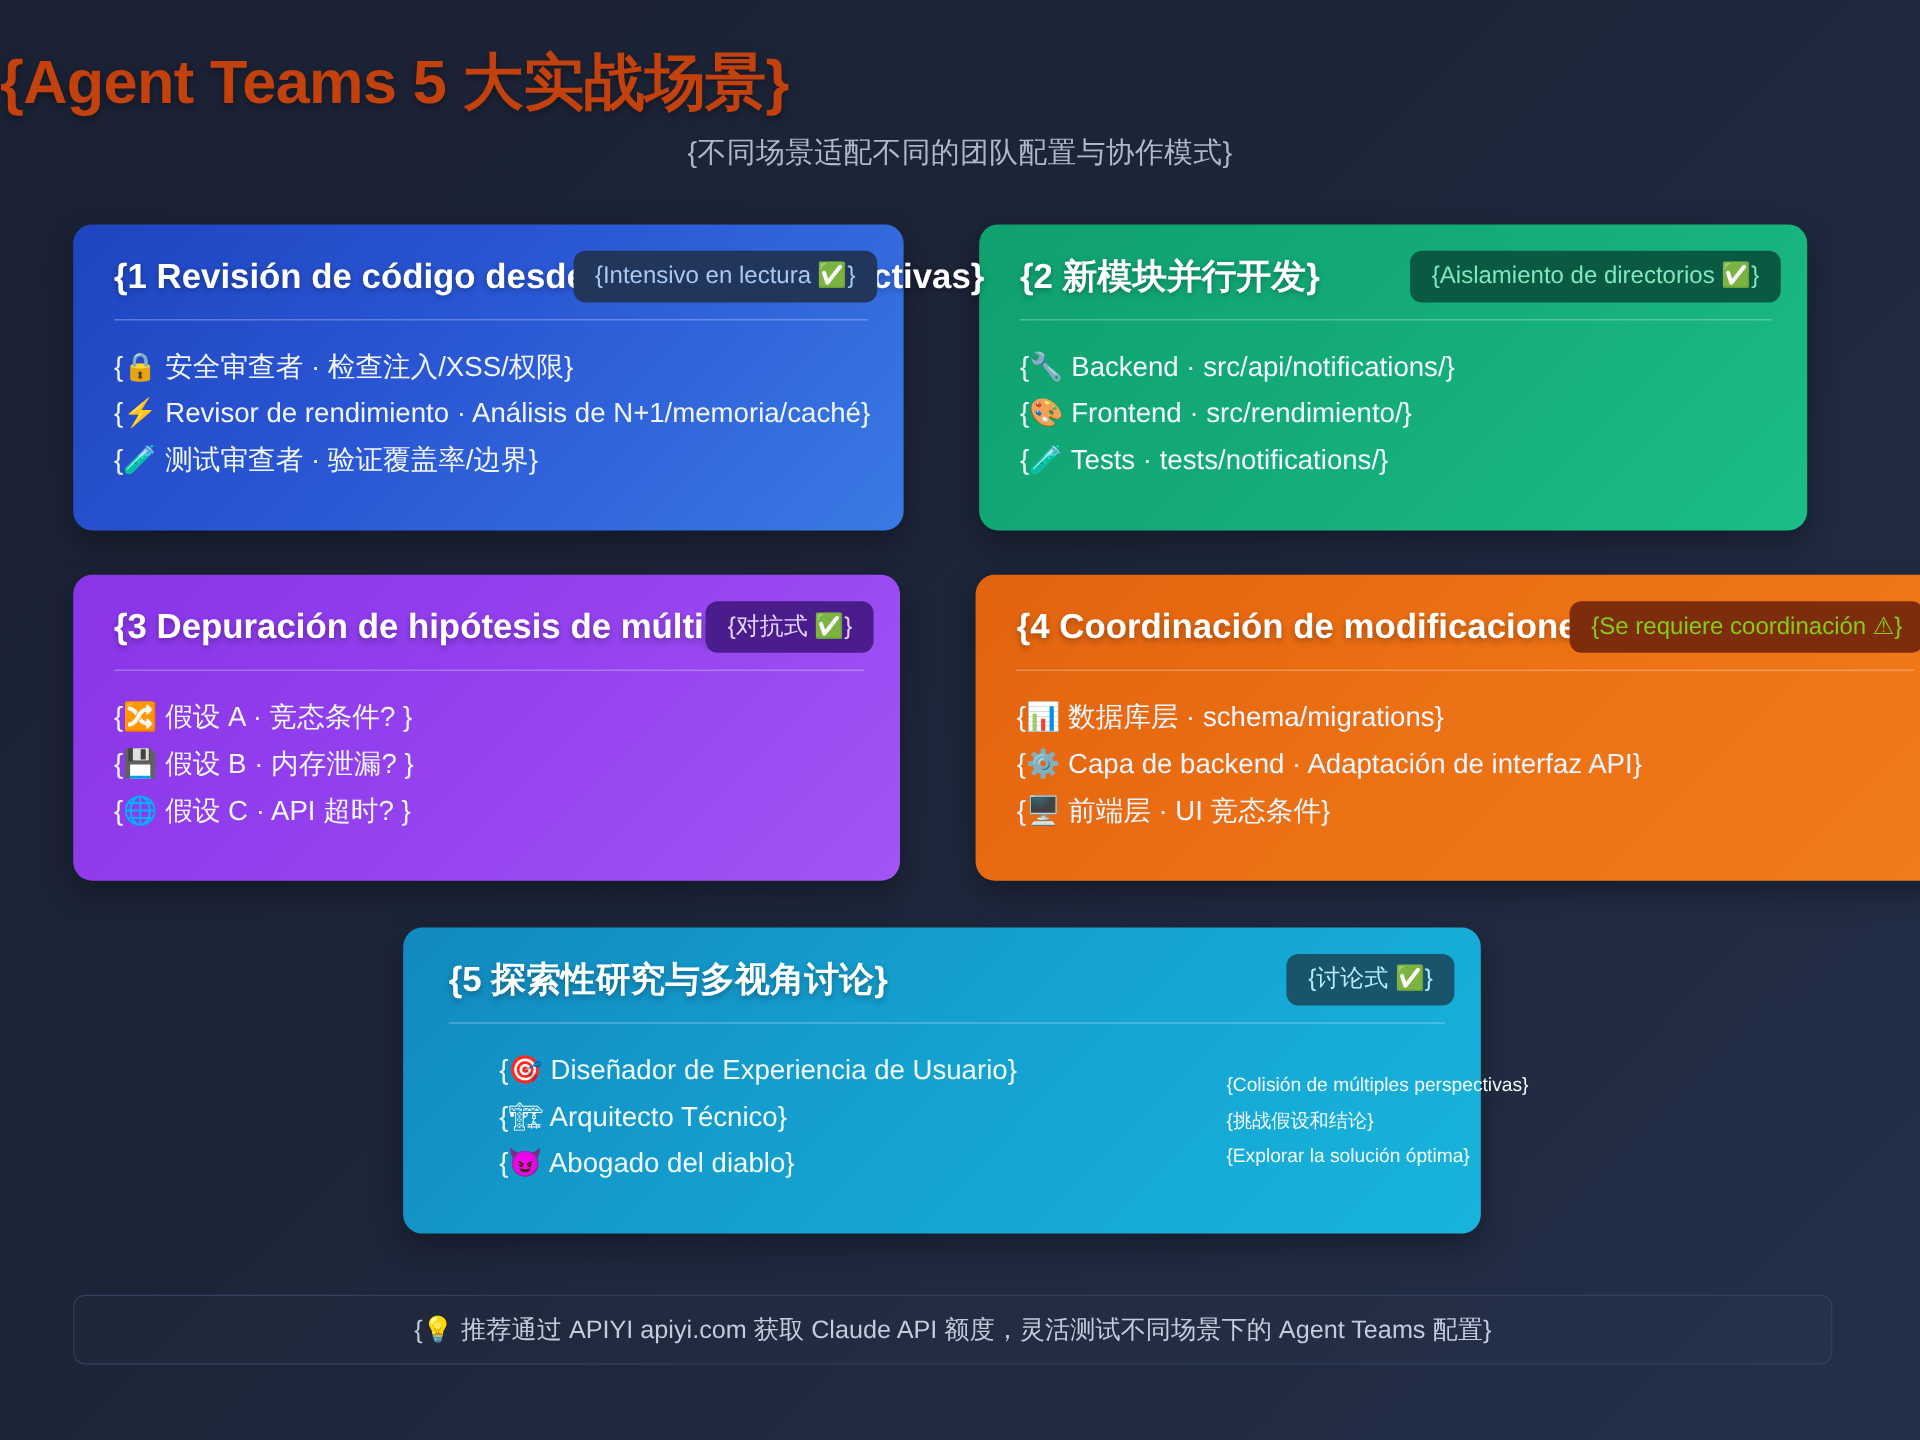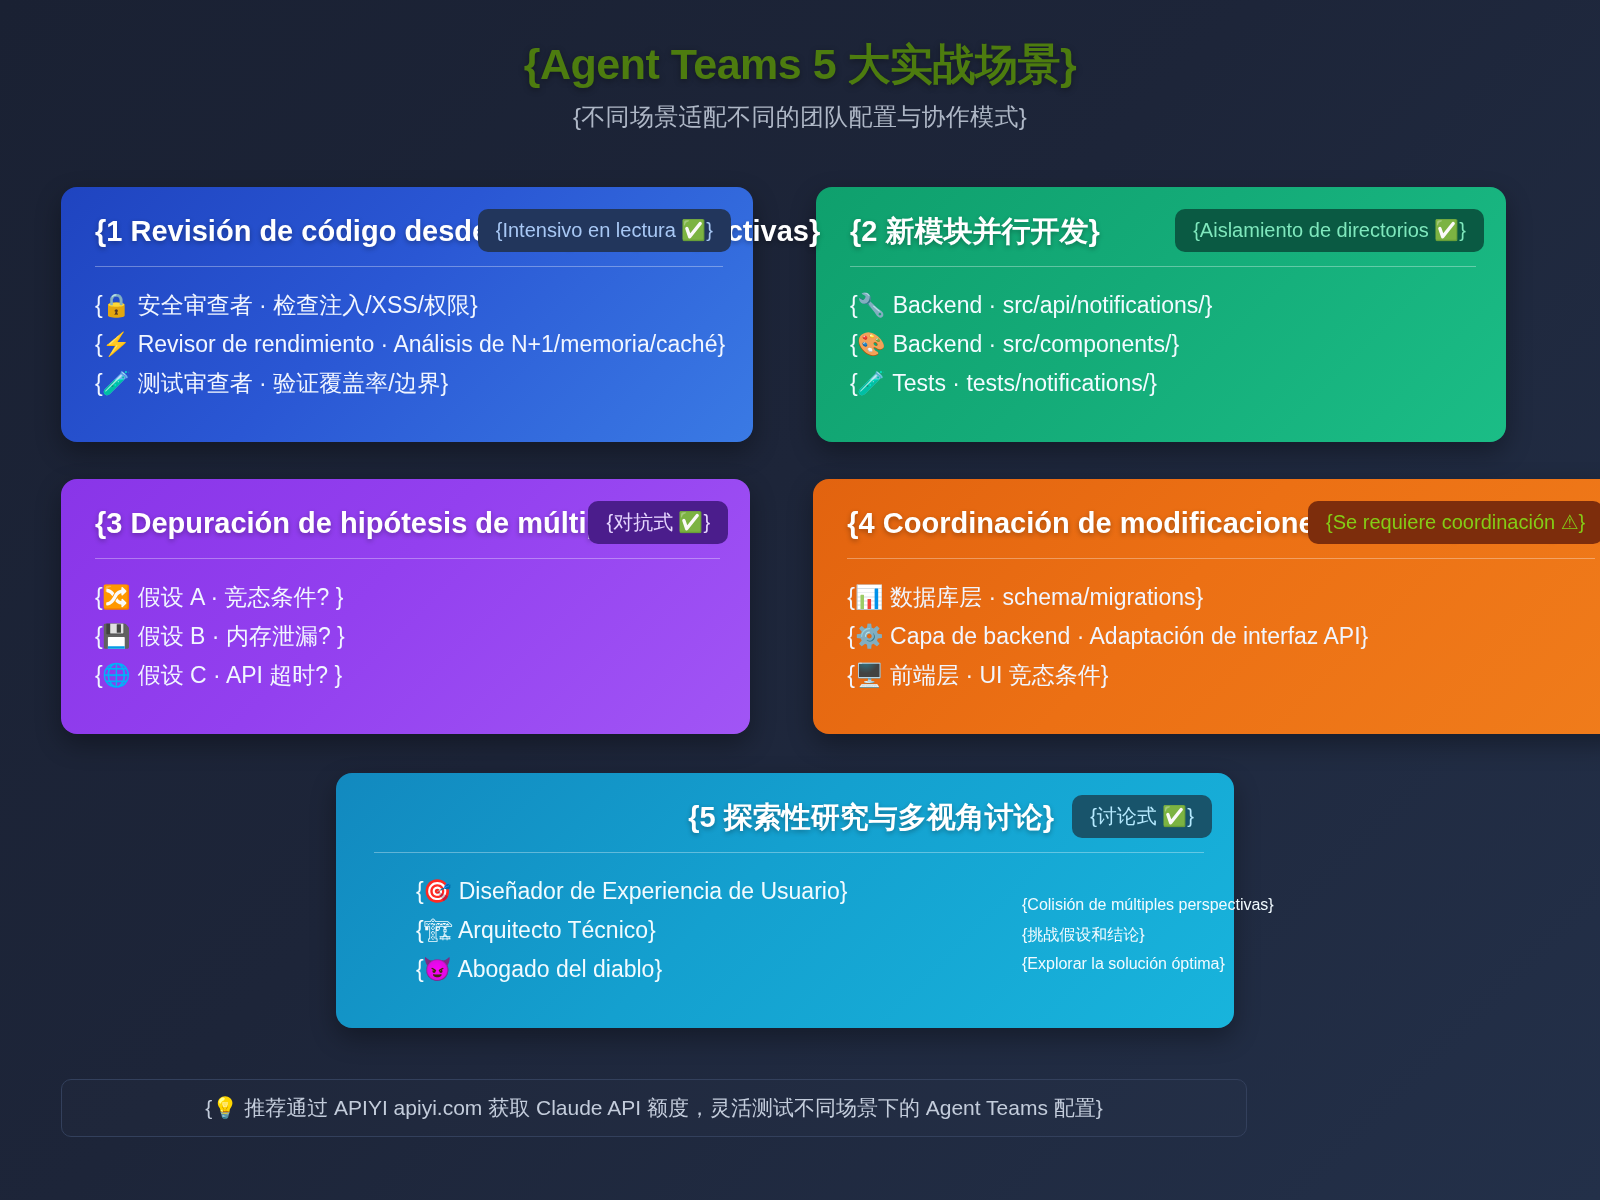--- a/index.html
+++ b/index.html
@@ -11,24 +11,23 @@
 
   body {
     font-family:"Liberation Sans", sans-serif;
     background:linear-gradient(135deg, #1a2133 0%, #1d2539 45%, #233049 100%);
     color:#fff;
     position:relative;
   }
 
   
   .page-title {
-    text-align:center;
-    font-size:43px;
+    font-size:51px;
     font-weight:bold;
-    color:#4d7c0f;
+    color:#c2410c;
     letter-spacing:-0.5px;
     padding-top:40px;
     line-height:1.15;
     text-shadow:0 2px 6px rgba(0,0,0,.35);
   }
   .page-subtitle {
     text-align:center;
     font-size:24px;
     color:#aeb7c6;
     margin-top:12px;
@@ -113,40 +112,40 @@
   .wide-wrap {
     position:absolute;
     left:336px;
     top:773px;
     width:898px;
   }
   .card.wide {
     height:255px;
     padding:26px 30px 30px 38px;
   }
-  .card.wide .card-title { text-align:right; padding-right:150px; }
+  .card.wide .card-title { text-align:left; padding-right:150px; }
   .wide-body {
     display:flex;
     position:relative;
   }
   .wide-col-left  { width:560px; padding-left:42px; }
   .wide-col-right {
     position:absolute;
     left:648px;
     top:18px;
     white-space:nowrap;
   }
   .wide-col-right .card-item { font-size:16px; line-height:1.85; color:#eaf8ff; }
 
   
   .footer {
     position:absolute;
     left:61px;
     top:1079px;
-    width:1186px;
+    width:1466px;
     height:58px;
     border:1px solid #33405c;
     border-radius:10px;
     display:flex;
     align-items:center;
     justify-content:center;
     background:rgba(255,255,255,.012);
   }
   .footer-text {
     font-size:21px;
@@ -176,21 +175,21 @@
         <div class="badge b-blue">{Intensivo en lectura ✅}</div>
       </div>
     </div>
 
     <div class="card-slot right">
       <div class="card green">
         <div class="card-title">{2 新模块并行开发}</div>
         <div class="card-divider"></div>
         <div class="card-list">
           <div class="card-item">{🔧 Backend · src/api/notifications/}</div>
-          <div class="card-item">{🎨 Backend · src/components/}</div>
+          <div class="card-item">{🎨 Frontend · src/rendimiento/}</div>
           <div class="card-item">{🧪 Tests · tests/notifications/}</div>
         </div>
         <div class="badge b-green">{Aislamiento de directorios ✅}</div>
       </div>
     </div>
 
   </div>
 
   <div class="row">
 

